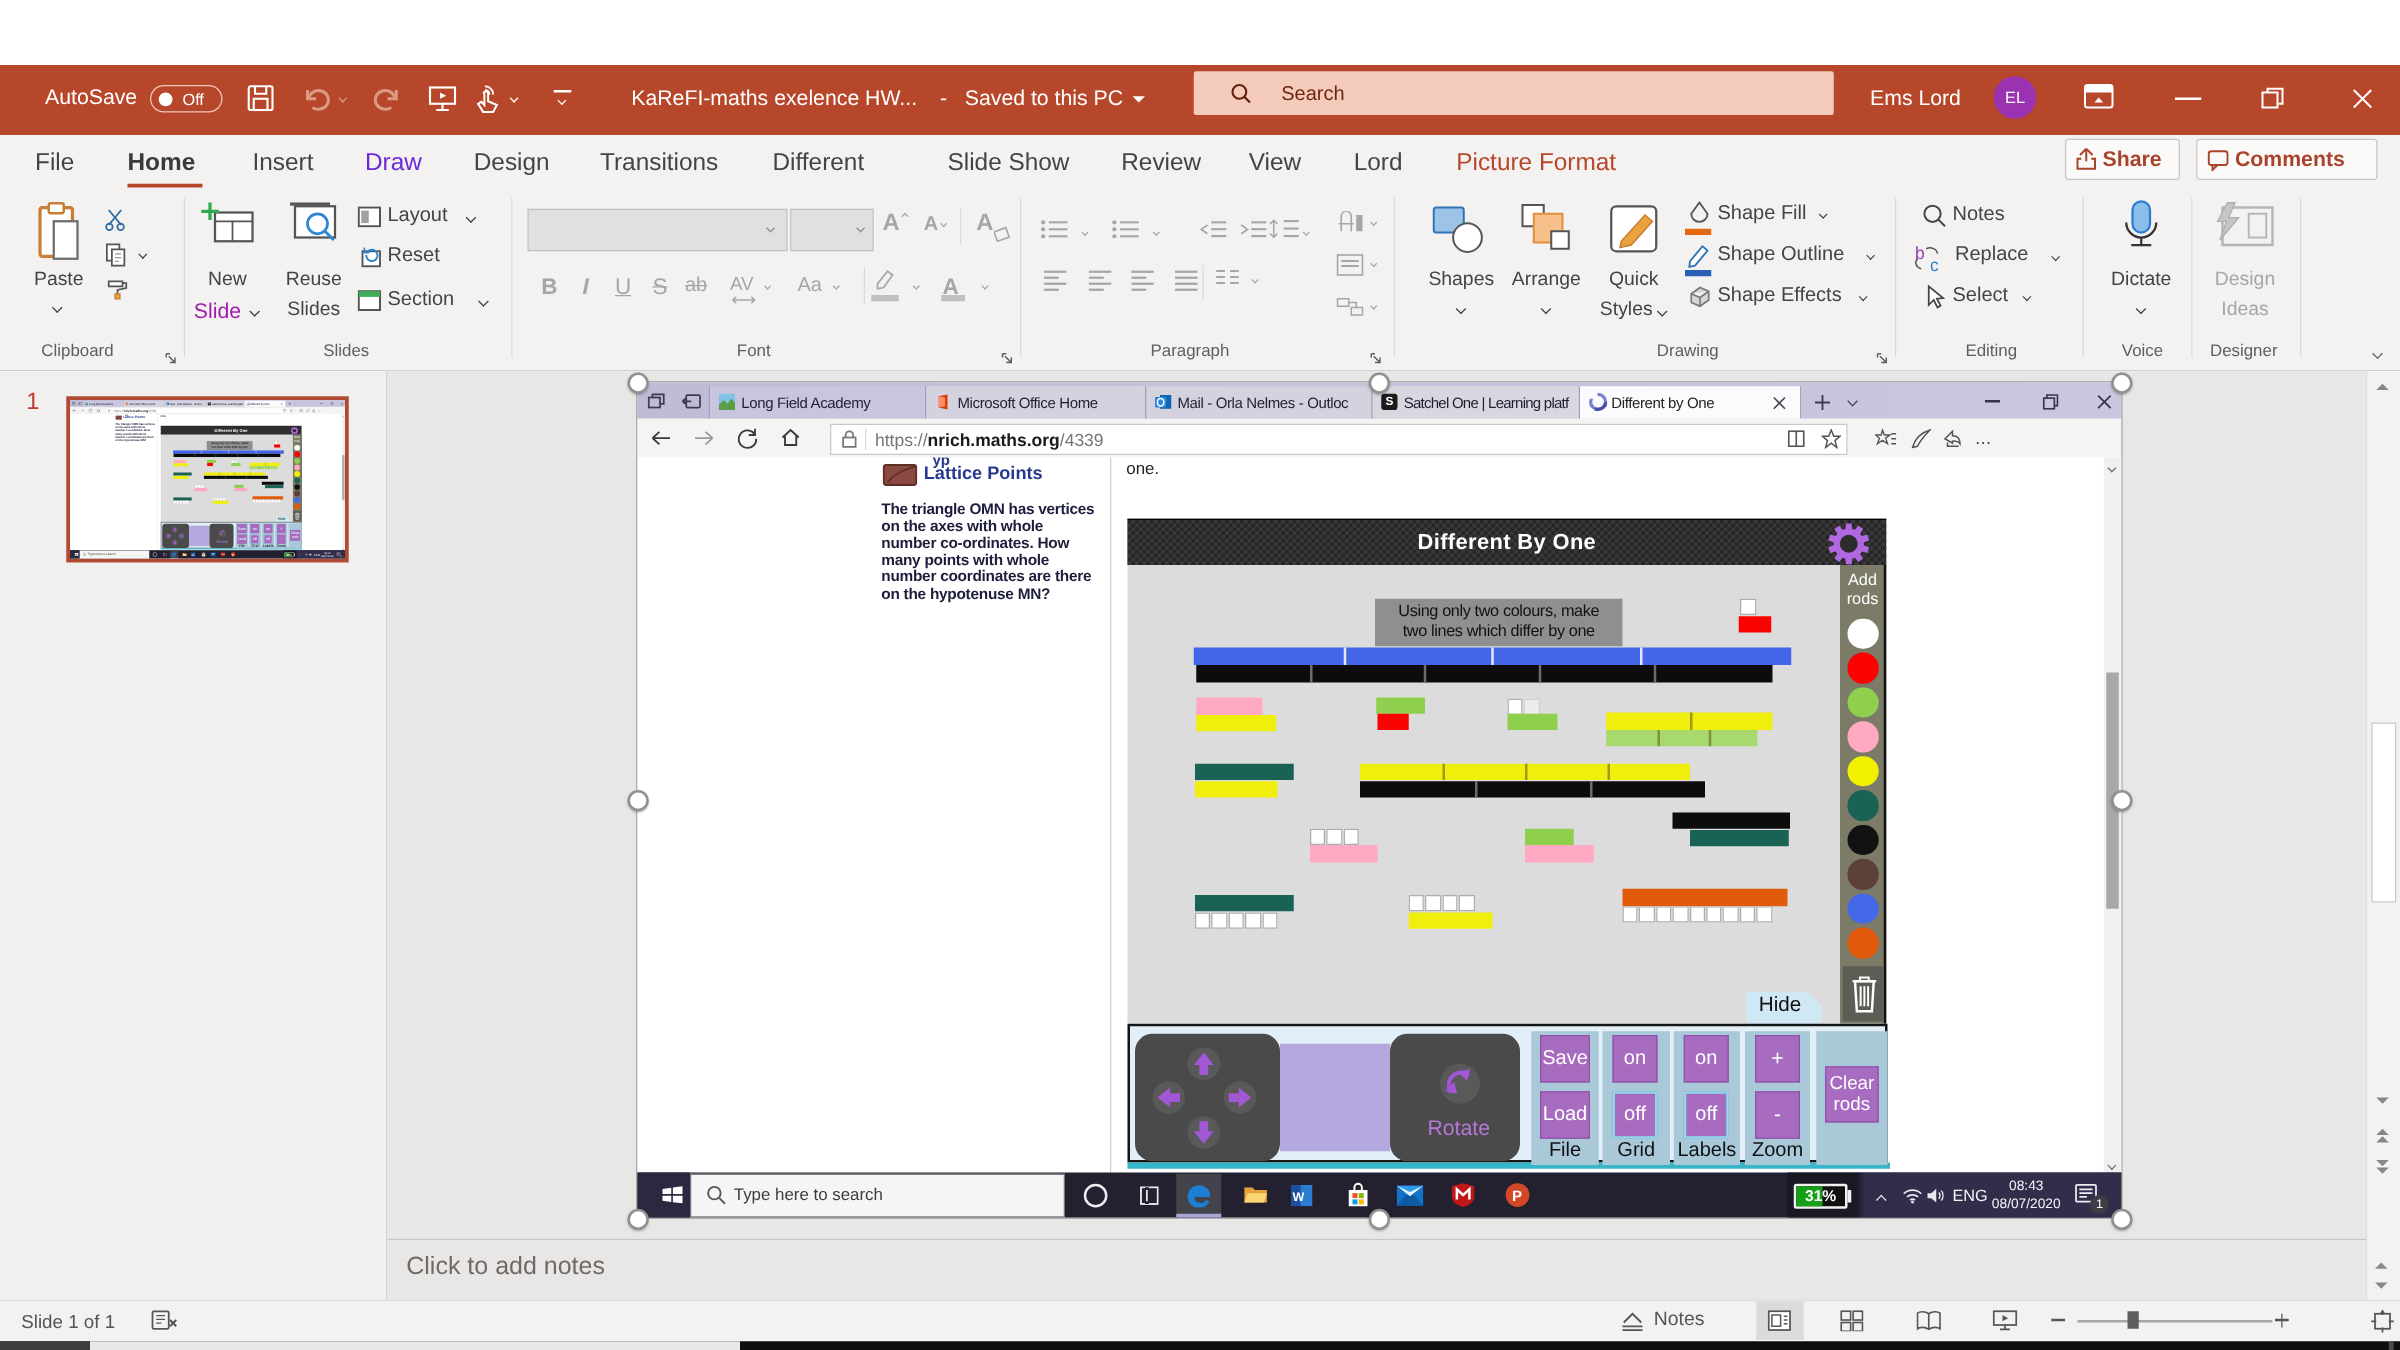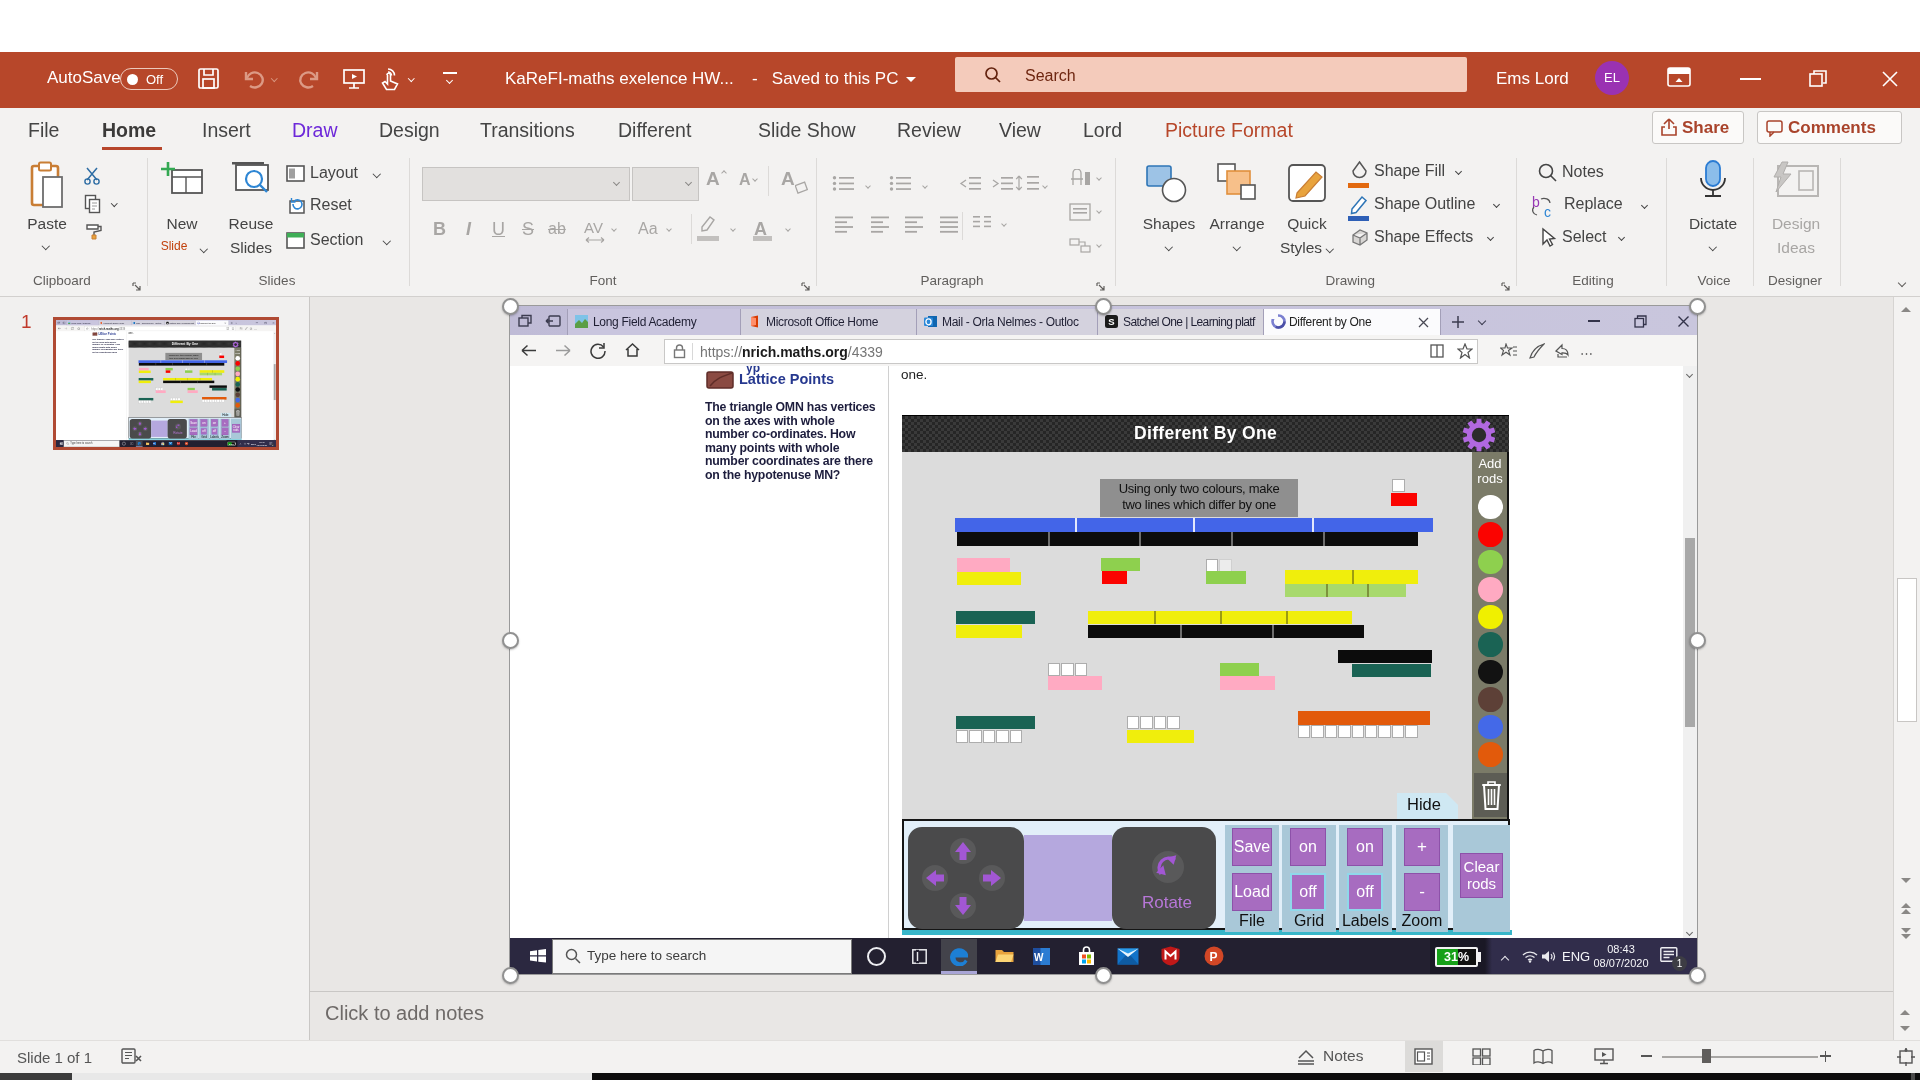--- a/index.html
+++ b/index.html
@@ -1,19 +1,19 @@
 <!DOCTYPE html>
 <html><head><meta charset="utf-8"><style>
 *{margin:0;padding:0;box-sizing:border-box}
 html,body{width:1920px;height:1080px;overflow:hidden}
 body{font-family:"Liberation Sans",sans-serif;background:#fff;position:relative}
 .ab{position:absolute}
 </style></head><body>
 <div class="ab" style="left:0px;top:52px;width:1920px;height:56px;background:#b7472a"></div>
-<div class="ab" style="left:36px;top:68px;font-size:17px;color:#fff;white-space:nowrap;margin-left:11px;">AutoSave</div>
+<div class="ab" style="left:36px;top:68px;font-size:17px;color:#fff;white-space:nowrap;">AutoSave</div>
 <div class="ab" style="left:120px;top:68px;width:58px;height:22px;border:1.4px solid #ecc9bc;border-radius:11px"></div>
 <div class="ab" style="left:127px;top:73.5px;width:11px;height:11px;background:#fff;border-radius:50%"></div>
 <div class="ab" style="left:146px;top:72px;font-size:13px;color:#fff;white-space:nowrap;">Off</div>
 <svg class="ab" style="left:197px;top:67px;" width="23" height="23" viewBox="0 0 23 23">
     <rect x="2" y="2" width="19" height="19" rx="1.5" fill="none" stroke="#fff" stroke-width="1.7"></rect>
     <path d="M7 2 v6 h9 v-6" fill="none" stroke="#fff" stroke-width="1.7"></path>
     <rect x="6" y="12" width="11" height="9" fill="none" stroke="#fff" stroke-width="1.7"></rect>
   </svg>
 <svg class="ab" style="left:243px;top:68px;" width="24" height="22" viewBox="0 0 24 22">
     <path d="M4 10 a8 7.5 0 1 1 3 8" fill="none" stroke="#dc9a85" stroke-width="2.4"></path>
@@ -140,21 +140,21 @@
     <path d="M3 4 h11 v4 h-11 z" fill="#fff" stroke="#555" stroke-width="1.4"></path>
     <path d="M14 5.5 h3 v4 l-7 1.5 v3" fill="none" stroke="#555" stroke-width="1.4"></path>
     <path d="M8 14 h4 v4 h-4 z" fill="#e8a33d" stroke="#c97e35" stroke-width="1"></path>
   </svg>
 <svg class="ab" style="left:160px;top:161px;" width="44" height="48" viewBox="0 0 44 48">
     <rect x="12" y="9" width="30" height="23" fill="#fff" stroke="#555" stroke-width="1.8"></rect>
     <path d="M12 16 h30 M26 16 v16" stroke="#555" stroke-width="1.4"></path>
     <path d="M8 1 v14 M1 8 h14" stroke="#33a852" stroke-width="2.6"></path>
   </svg>
 <div class="ab" style="left:158px;top:215px;width:48px;text-align:center;font-size:15.5px;color:#444;white-space:nowrap;">New</div>
-<div class="ab" style="left:150px;top:239px;width:48px;text-align:center;font-size:12px;color:#c2410c;white-space:nowrap;">Slide</div>
+<div class="ab" style="left:150px;top:239px;width:48px;text-align:center;font-size:17px;color:#a21caf;white-space:nowrap;">Slide</div>
 <div class="ab" style="left:201px;top:246px;width:5.5px;height:5.5px;border-right:1.5px solid #444;border-bottom:1.5px solid #444;transform:rotate(45deg)"></div>
 <svg class="ab" style="left:230px;top:161px;" width="44" height="48" viewBox="0 0 44 48">
     <rect x="6" y="4" width="32" height="25" fill="#fff" stroke="#555" stroke-width="1.8"></rect>
     <rect x="2" y="1" width="32" height="2.5" fill="#555"></rect>
     <circle cx="24" cy="18" r="8" fill="none" stroke="#2e86d4" stroke-width="2.2"></circle>
     <path d="M30 24 l7 7" stroke="#2e86d4" stroke-width="2.4"></path>
   </svg>
 <div class="ab" style="left:227px;top:215px;width:48px;text-align:center;font-size:15.5px;color:#444;white-space:nowrap;">Reuse</div>
 <div class="ab" style="left:227px;top:239px;width:48px;text-align:center;font-size:15.5px;color:#444;white-space:nowrap;">Slides</div>
 <svg class="ab" style="left:286px;top:165px;" width="19" height="17" viewBox="0 0 19 17">

